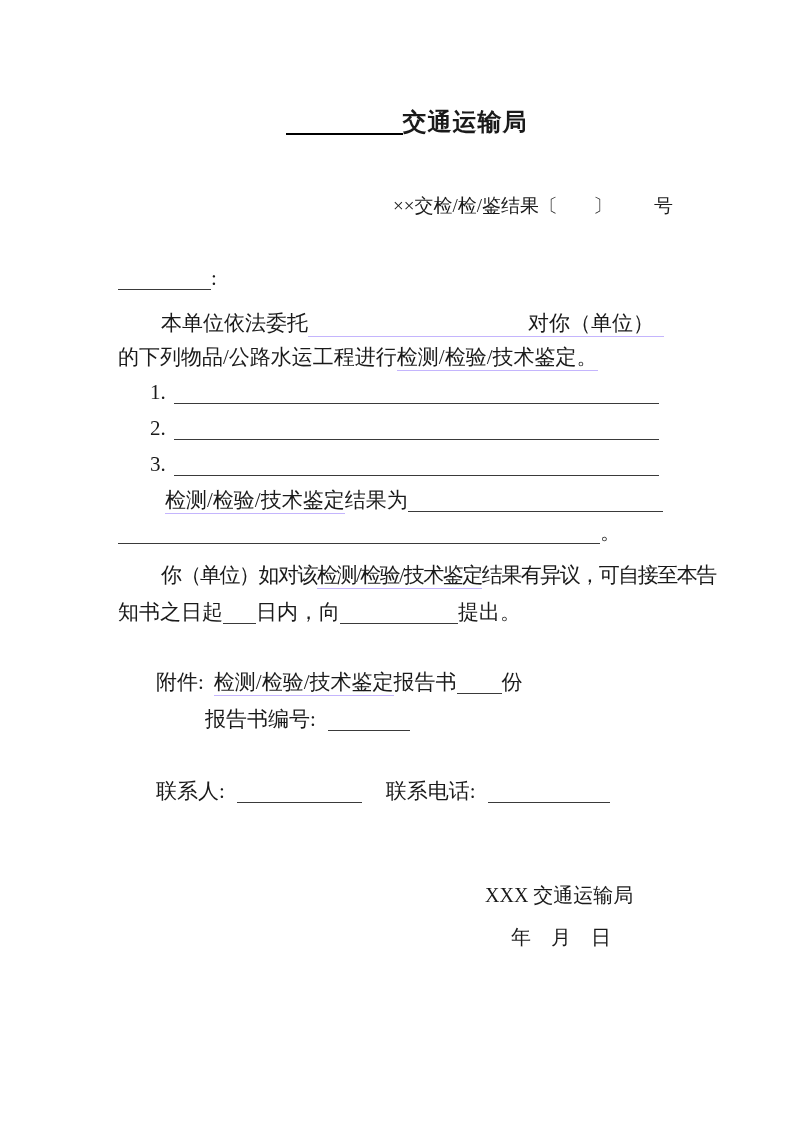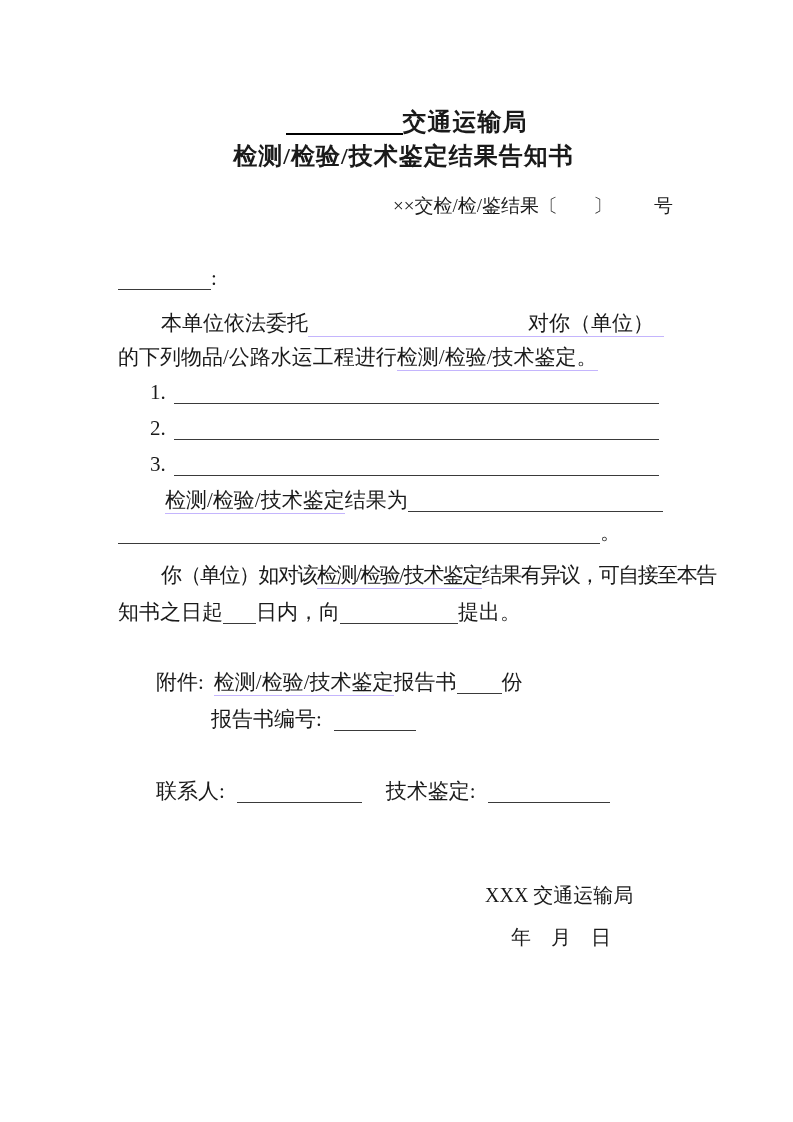--- a/index.html
+++ b/index.html
@@ -30,23 +30,20 @@
 </style>
 </head>
 <body>
 
 <div class="page">
 
   <div class="line title" style="top:105px; left:0; padding-left:20px;font-family:Liberation Serif, serif;">
     <span class="blank title-blank" style="width:117px;"></span><span>交通运输局</span>
   </div>
 
-  <div class="line title" style="top:139px; left:0; padding-left:14px;">
-    <span>检测/检验/技术鉴定结果告知书</span>
-  </div>
 
   <div class="line docnum" style="top:191px; left:393px;">
     <span>××交检/检/鉴结果</span><span>〔</span><span class="gap" style="width:35px;"></span><span>〕</span><span class="gap" style="width:42px;"></span><span>号</span>
   </div>
 
   <div class="line" style="top:263px; left:118px;">
     <span class="blank" style="width:93px;"></span><span>:</span>
   </div>
 
   <div class="line" style="top:308px; left:161px;">
@@ -82,26 +79,26 @@
   </div>
 
   <div class="line" style="top:667px; left:156px;">
     <span>附件:</span><span class="gap" style="width:10px;"></span><span class="u">检测/检验/技术鉴定</span><span>报告书</span><span class="blank" style="width:45px;"></span><span>份</span>
   </div>
 
   <div class="line" style="top:597px; left:118px;">
     <span>知书之日起</span><span class="blank" style="width:33px;"></span><span>日内，向</span><span class="blank" style="width:118px;"></span><span>提出。</span>
   </div>
 
-  <div class="line" style="top:704px; left:211px;">
+  <div class="line" style="top:704px; left:205px;">
     <span>报告书编号:</span><span class="gap" style="width:12px;"></span><span class="blank" style="width:82px;"></span>
   </div>
 
   <div class="line" style="top:776px; left:156px;">
-    <span>联系人:</span><span class="gap" style="width:12px;"></span><span class="blank" style="width:125px;"></span><span class="gap" style="width:24px;"></span><span>技术鉴定:</span><span class="gap" style="width:12px;"></span><span class="blank" style="width:122px;"></span>
+    <span>联系人:</span><span class="gap" style="width:12px;"></span><span class="blank" style="width:125px;"></span><span class="gap" style="width:24px;"></span><span>联系电话:</span><span class="gap" style="width:12px;"></span><span class="blank" style="width:122px;"></span>
   </div>
 
   <div class="line sig" style="top:880px; left:485px;">
     <span>XXX 交通运输局</span>
   </div>
 
   <div class="line sig" style="top:922px; left:511px;">
     <span>年　月　日</span>
   </div>
 

